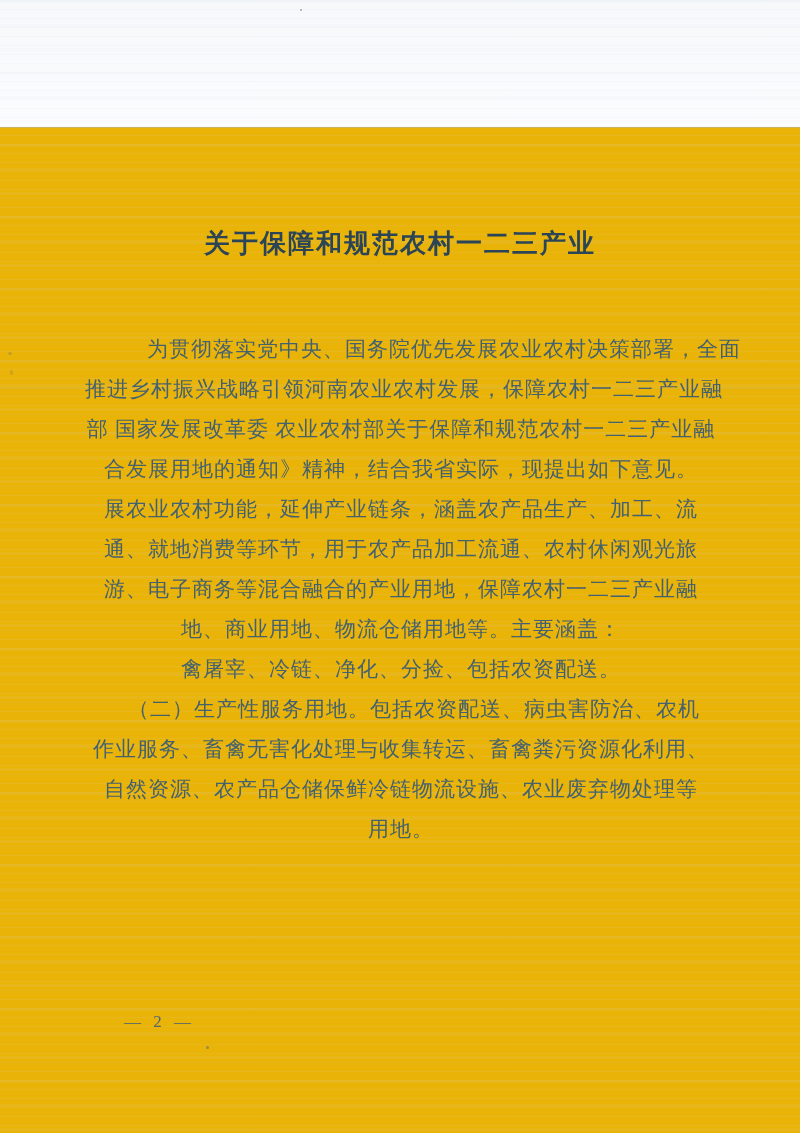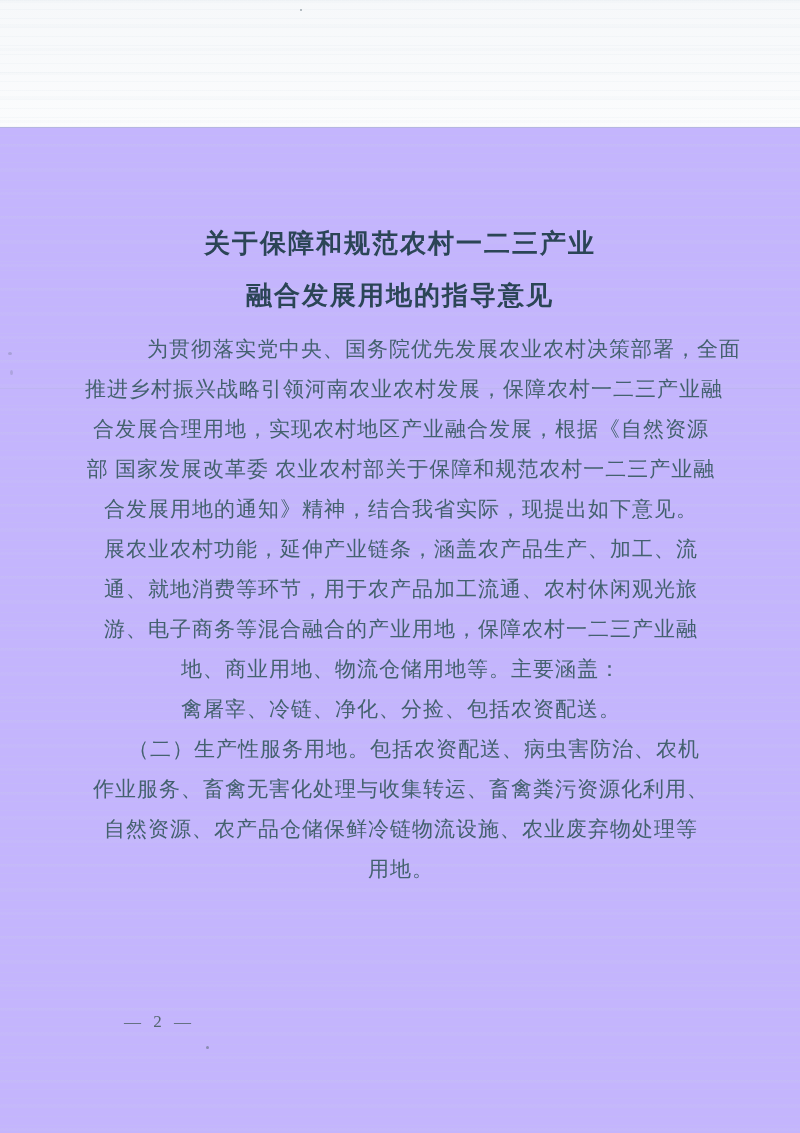--- a/index.html
+++ b/index.html
@@ -5,21 +5,21 @@
   html, body {
     margin: 0;
     padding: 0;
     background: #e9edf0;
   }
   .page {
     position: relative;
     width: 800px;
     height: 1133px;
     margin: 0 auto;
-    background: #c4b5fd;
+    background: #eab308;
     overflow: hidden;
     font-family: "Liberation Serif", "DejaVu Serif", serif;
   }
   
   .scan-texture {
     position: absolute;
     inset: 0;
     background:
       repeating-linear-gradient(180deg,
         rgba(196, 210, 220, 0.10) 0px, rgba(196, 210, 220, 0.10) 1px,
@@ -102,27 +102,25 @@
   <div class="artifact-line" style="top:127px;"></div>
   <div class="artifact-line" style="top:388px; opacity:0.4;"></div>
   <div class="speck" style="left:206px; top:1046px; width:3px; height:3px;"></div>
   <div class="speck" style="left:300px; top:9px; width:2px; height:2px;"></div>
   <div class="speck" style="left:8px; top:352px; width:4px; height:3px; opacity:0.5;"></div>
   <div class="speck" style="left:10px; top:370px; width:3px; height:5px; opacity:0.4;"></div>
   <div class="speck" style="left:455px; top:430px; width:2px; height:6px; opacity:0.35;"></div>
 
   <div class="doc-title">
     <div>关于保障和规范农村一二三产业</div>
-    <div>融合发展用地的指导意见</div>
   </div>
 
   <div class="body-lines">
     <div class="line indent">为贯彻落实党中央、国务院优先发展农业农村决策部署，全面</div>
     <div class="line">推进乡村振兴战略引领河南农业农村发展，保障农村一二三产业融</div>
-    <div class="line">合发展合理用地，实现农村地区产业融合发展，根据《自然资源</div>
     <div class="line">部 国家发展改革委 农业农村部关于保障和规范农村一二三产业融</div>
     <div class="line">合发展用地的通知》精神，结合我省实际，现提出如下意见。</div>
     <div class="line">展农业农村功能，延伸产业链条，涵盖农产品生产、加工、流</div>
     <div class="line">通、就地消费等环节，用于农产品加工流通、农村休闲观光旅</div>
     <div class="line">游、电子商务等混合融合的产业用地，保障农村一二三产业融</div>
     <div class="line">地、商业用地、物流仓储用地等。主要涵盖：</div>
     <div class="line">禽屠宰、冷链、净化、分捡、包括农资配送。</div>
     <div class="line indent-paren">（二）生产性服务用地。包括农资配送、病虫害防治、农机</div>
     <div class="line">作业服务、畜禽无害化处理与收集转运、畜禽粪污资源化利用、</div>
     <div class="line">自然资源、农产品仓储保鲜冷链物流设施、农业废弃物处理等</div>

